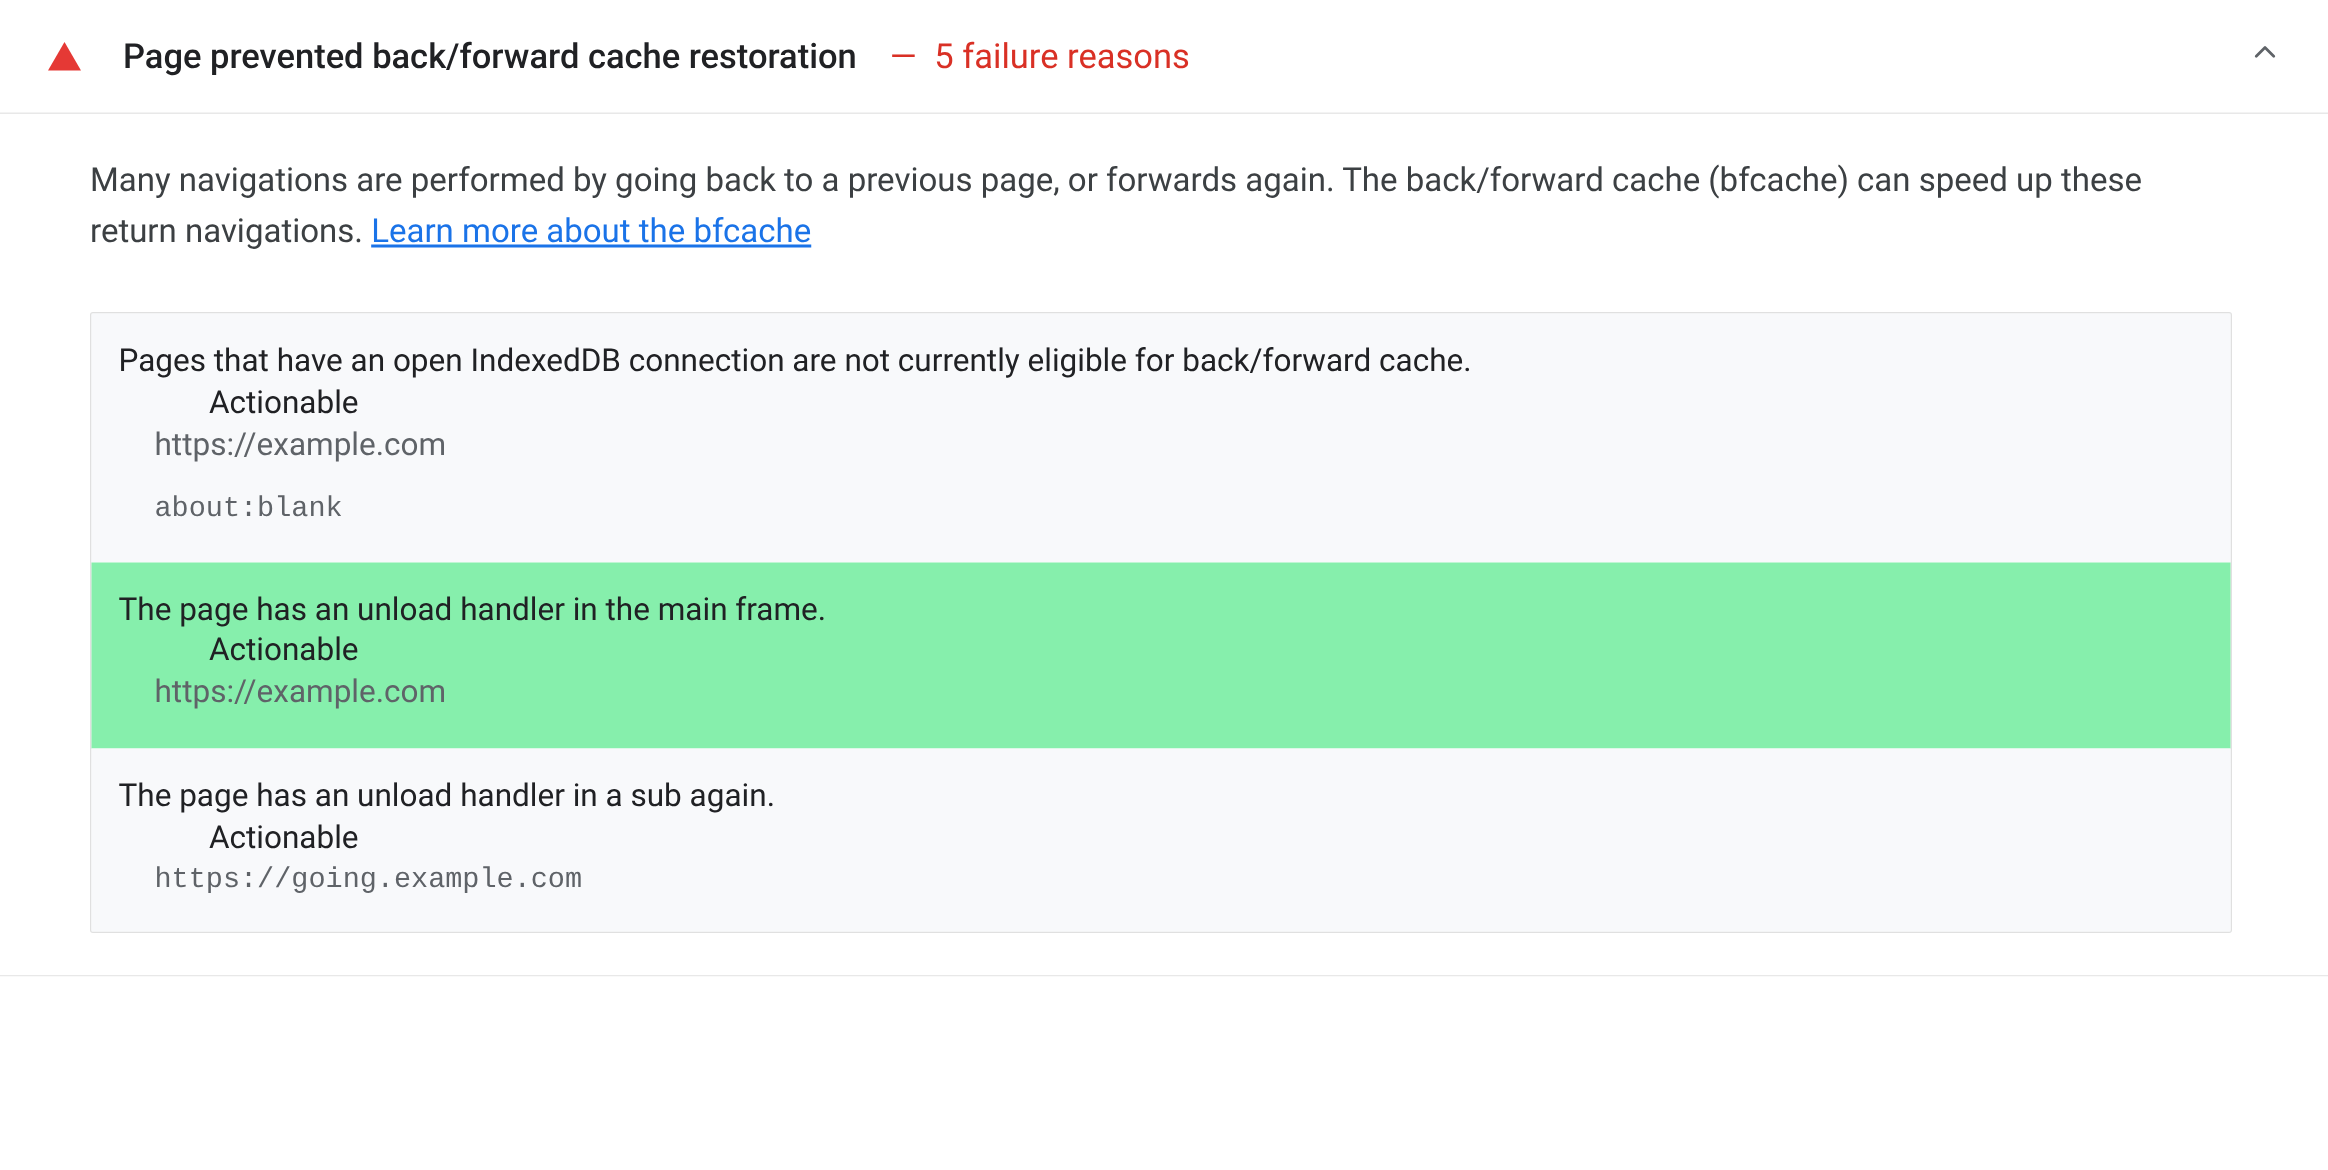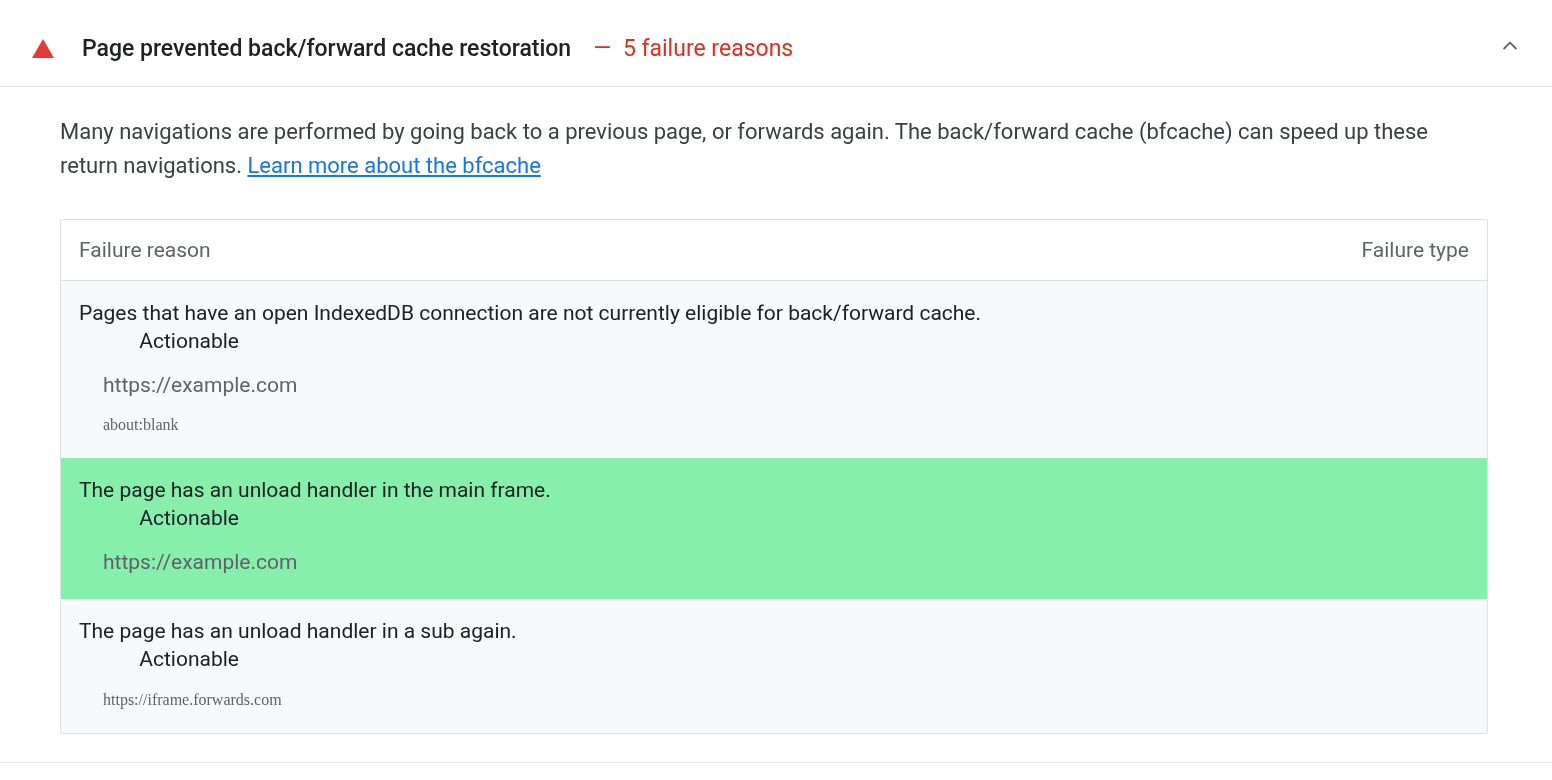--- a/index.html
+++ b/index.html
@@ -13,21 +13,20 @@
       color: #202124;
       background: #ffffff;
       width: 1552px;
     }
     .audit-header {
       display: flex;
       align-items: center;
       padding: 24px 32px;
       border-bottom: 1px solid #e8e8e8;
       cursor: pointer;
-      margin-top: 11px;
     }
     .audit-icon {
       width: 0;
       height: 0;
       border-left: 11px solid transparent;
       border-right: 11px solid transparent;
       border-bottom: 19px solid #e53935;
       margin-right: 28px;
       flex-shrink: 0;
     }
@@ -112,32 +111,32 @@
       line-height: 1.4;
       padding-right: 20px;
     }
     .td-type {
       font-size: 21px;
       color: #202124;
       text-align: right;
       min-width: 160px;
     }
     .frames {
-      margin-top: 18px;
+      margin-top: 2px;
       padding-left: 24px;
     }
     .frame-url {
       font-size: 21px;
       color: #5f6368;
       line-height: 1.4;
       margin-bottom: 14px;
     }
     .frame-url.mono {
-      font-family: Liberation Serif, serif;
-      font-size: 16px;
+      font-family: Liberation Mono, monospace;
+      font-size: 19px;
     }
     .frame-url:last-child {
       margin-bottom: 0;
     }
   </style>
 </head>
 <body>
 
 <div class="audit-header">
   <div class="audit-icon"></div>
@@ -153,24 +152,20 @@
     </svg>
   </div>
 </div>
 
 <div class="audit-body">
   <p class="description">
     <span>Many navigations are performed by going back to a previous page, or forwards again. The back/forward cache (bfcache) can speed up these return navigations. </span><a href="#" class="learn-more">Learn more about the bfcache</a>
   </p>
 
   <div class="table">
-    <div class="table-header">
-      <div class="th-reason">Failure reason</div>
-      <div class="th-type">Failure type</div>
-    </div>
     <div id="table-rows">
         <div class="table-row odd">
           <div class="row-top">
             <div class="td-reason">Pages that have an open IndexedDB connection are not currently eligible for back/forward cache.</div>
             <div class="td-type">Actionable</div>
           </div>
           <div class="frames">
             <div class="frame-url">https://example.com</div>
             <div class="frame-url mono">about:blank</div>
           </div>
@@ -183,18 +178,18 @@
           <div class="frames">
             <div class="frame-url">https://example.com</div>
           </div>
         </div>
         <div class="table-row odd">
           <div class="row-top">
             <div class="td-reason">The page has an unload handler in a sub again.</div>
             <div class="td-type">Actionable</div>
           </div>
           <div class="frames">
-            <div class="frame-url mono">https://iframe.forwards.com</div>
+            <div class="frame-url mono">https://going.example.com</div>
           </div>
         </div>
       </div>
   </div>
 </div>
 
 </body></html>

